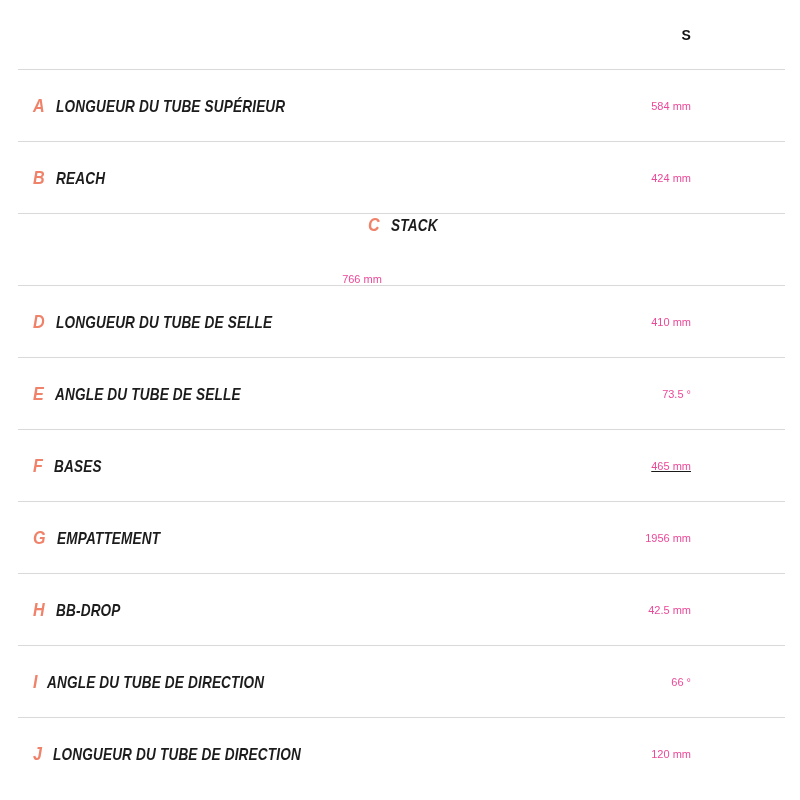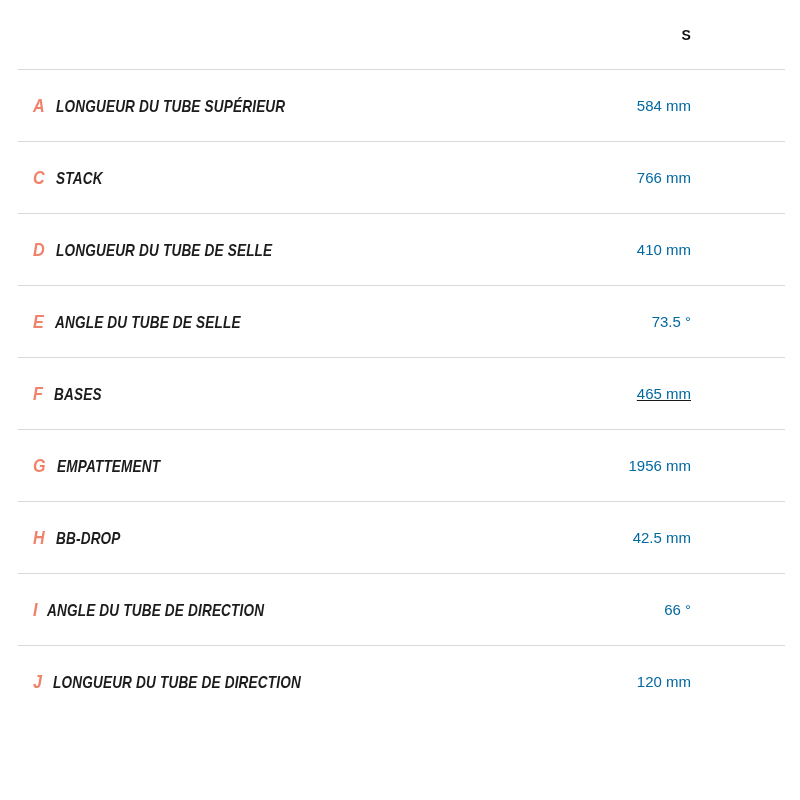--- a/index.html
+++ b/index.html
@@ -58,23 +58,23 @@
     font-style: italic;
     font-weight: 700;
     font-size: 17px;
     color: #1c1c1c;
     transform: scaleX(0.8);
     transform-origin: 0 50%;
     letter-spacing: 0.2px;
   }
   .value {
     padding-right: 94px;
-    font-size: 15px;
+    font-size: 11px;
     font-weight: 400;
-    color: #0369a1;
+    color: #ec4899;
     white-space: nowrap;
   }
 </style>
 </head>
 <body>
 
 <div class="page">
   <div class="geo-table">
 
     <div class="header-row">
@@ -82,22 +82,28 @@
     </div>
 
     <div id="rows">
   <div class="row" style="border-top-color: rgb(217, 217, 217); gap: 7px;">
     <div class="row-left">
       <span class="letter" style="color: rgb(240, 130, 106);">A</span><span class="label">LONGUEUR DU TUBE SUPÉRIEUR</span>
     </div>
     <div class="value">584 mm</div>
   </div>
 
+  <div class="row" style="border-top-color: rgb(217, 217, 217);">
+    <div class="row-left">
+      <span class="letter" style="color: rgb(240, 130, 106);">B</span><span class="label">REACH</span>
+    </div>
+    <div class="value">424 mm</div>
+  </div>
 
-  <div class="row" style="border-top-color: rgb(217, 217, 217);">
+  <div class="row" style="border-top-color: rgb(217, 217, 217); flex-direction: column;">
     <div class="row-left">
       <span class="letter" style="color: rgb(240, 130, 106);">C</span><span class="label">STACK</span>
     </div>
     <div class="value">766 mm</div>
   </div>
 
   <div class="row" style="border-top-color: rgb(217, 217, 217); gap: 32px;">
     <div class="row-left">
       <span class="letter" style="color: rgb(240, 130, 106);">D</span><span class="label">LONGUEUR DU TUBE DE SELLE</span>
     </div>

